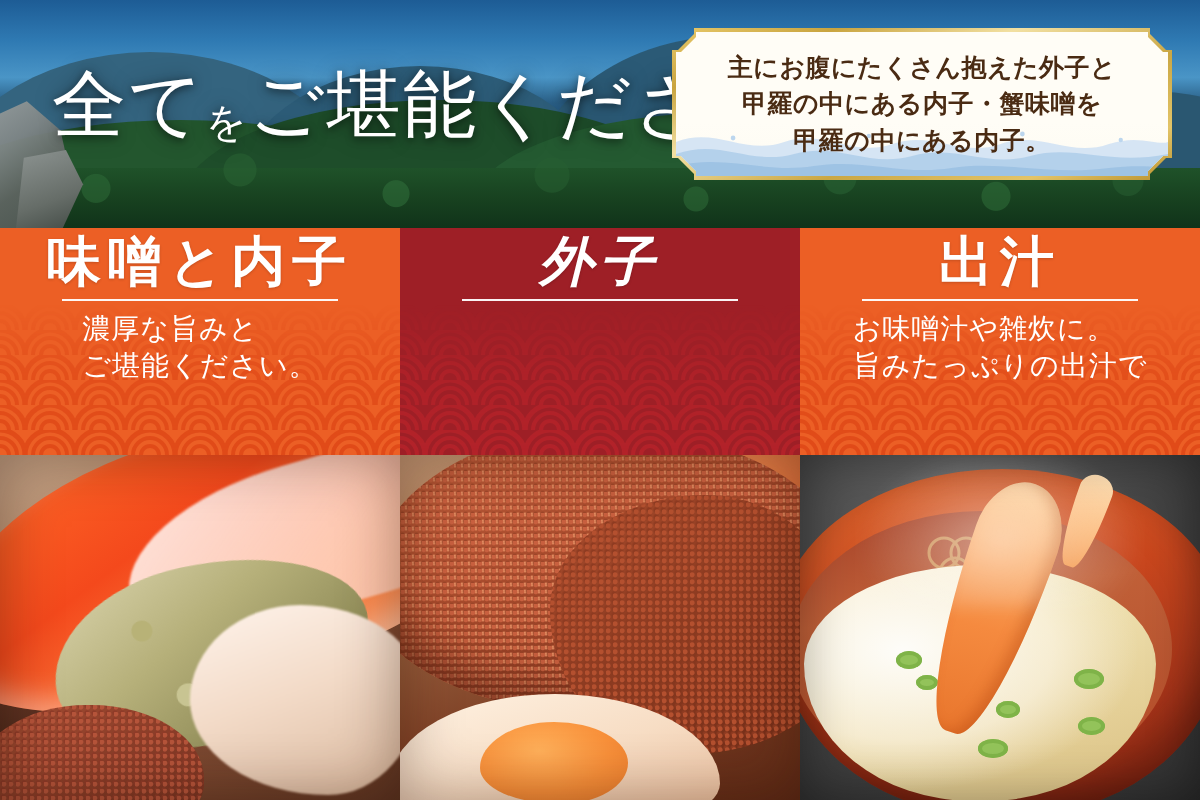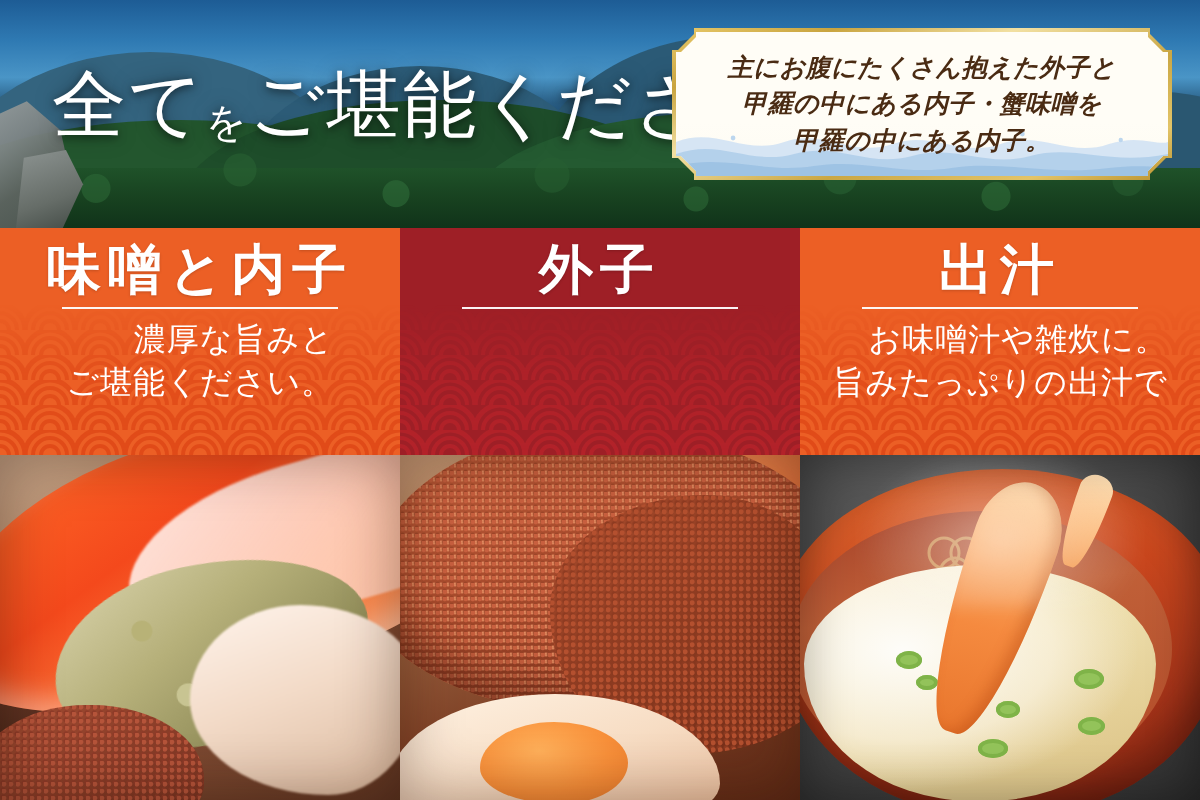--- a/index.html
+++ b/index.html
@@ -77,21 +77,21 @@
   .headline {
     position:absolute; left:52px; top:68px; z-index:6;
     color:#fff; font-size:74px; line-height:1; letter-spacing:2px;
     font-weight:400; white-space:nowrap;
     text-shadow:0 2px 9px rgba(0,0,0,.55), 0 0 22px rgba(0,0,0,.35);
   }
   .headline .small { font-size:40px; vertical-align:-6px; }
 
   
   .goldbox {
-    position:absolute; left:672px; top:28px; width:500px; height:152px; z-index:8;font-style:italic;
+    position:absolute; left:672px; top:28px; width:500px; height:152px; z-index:8;
   }
   .goldbox .frame {
     position:absolute; inset:0;
     background:linear-gradient(160deg,#e8c96a 0%,#c9a43f 18%,#f2e0a2 38%,#caa744 62%,#e3c468 84%,#b9922f 100%);
     clip-path:polygon(
       22px 0%, calc(100% - 22px) 0%,
       calc(100% - 22px) 6px, calc(100% - 6px) 22px, 100% 22px,
       100% calc(100% - 22px), calc(100% - 6px) calc(100% - 22px),
       calc(100% - 22px) calc(100% - 6px), calc(100% - 22px) 100%,
       22px 100%, 22px calc(100% - 6px), 6px calc(100% - 22px), 0% calc(100% - 22px),
@@ -116,29 +116,29 @@
     gap:1px; color:#4a2b13; font-size:25px; line-height:1.42; letter-spacing:.5px;
     font-weight:700; white-space:nowrap;
   }
 
   
   .panels { position:absolute; left:0; top:228px; width:1200px; height:227px; display:flex; }
   .panel { position:relative; width:400px; height:227px; overflow:hidden; }
   .panel .seigaiha { position:absolute; left:0; bottom:0; width:100%; height:150px; }
   .panel .pcontent {
     position:absolute; inset:0; z-index:3; color:#fff;
-    display:flex; flex-direction:column; align-items:center; padding-top:14px;
+    display:flex; flex-direction:column; align-items:center; padding-top:6px;
   }
   .ptitle {
     font-size:54px; line-height:1.05; letter-spacing:7px; font-weight:700;
     text-shadow:0 1px 3px rgba(0,0,0,.18); white-space:nowrap;
   }
   .pdiv { width:276px; height:2px; background:#fff; margin:8px 0 9px; opacity:.95; }
   .pdesc {
-    font-size:32px; line-height:1.34; text-align:right; letter-spacing:1px;
+    font-size:28px; line-height:1.34; text-align:left; letter-spacing:1px;
     white-space:nowrap; font-weight:400;
   }
 
   
   .photos { position:absolute; left:0; top:455px; width:1200px; height:345px; display:flex; }
   .photo { position:relative; width:400px; height:345px; overflow:hidden; }
 
   
   .p1 { background:#7d4126; }
   .p1 .bg {
@@ -356,21 +356,21 @@
       <div class="pcontent">
         <div class="ptitle">味噌と内子</div>
         <div class="pdiv"></div>
         <div class="pdesc">
           <div>濃厚な旨みと</div>
           <div>ご堪能ください。</div>
         </div>
       </div>
     </div>
 
-    <div class="panel" id="pn1" style="background: rgb(158, 31, 38); color: rgb(255, 255, 255);">
+    <div class="panel" id="pn1" style="background: rgb(158, 31, 38); color: rgb(255, 255, 255); font-style: italic;">
       <svg class="seigaiha" viewBox="0 0 400 150" preserveAspectRatio="none">
         <defs>
           <pattern id="sg1" width="50" height="25" patternUnits="userSpaceOnUse">
             <g fill="none" stroke="#b32229" stroke-width="5">
               <path d="M-25 25 a25 25 0 0 1 50 0"></path>
                 <path d="M25 25 a25 25 0 0 1 50 0"></path>
             </g>
             <g fill="none" stroke="#b32229" stroke-width="4">
               <path d="M-9 25 a9 9 0 0 1 18 0"></path>
                 <path d="M41 25 a9 9 0 0 1 18 0"></path>

